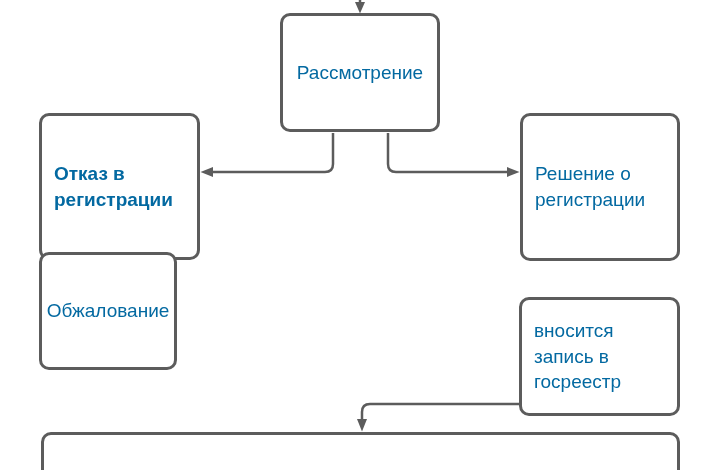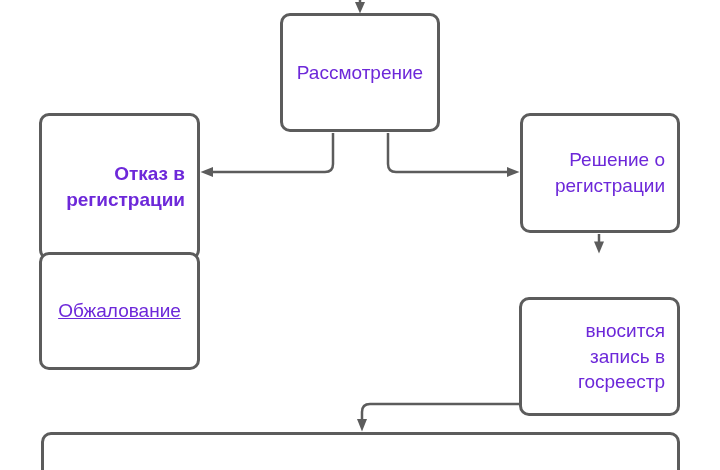--- a/index.html
+++ b/index.html
@@ -33,30 +33,30 @@
   }
   .node {
     position: absolute;
     box-sizing: border-box;
     background: #ffffff;
     border: 3px solid #5c5c5c;
     border-radius: 10px;
     display: flex;
     align-items: center;
     justify-content: center;
-    text-align: right;
+    text-align: left;
     padding: 0 12px;
     font-size: 19px;
     line-height: 1.35;
-    color: #6d28d9;
+    color: #0369a1;
   }
   #n-consideration { left: 280px; top: 13px;  width: 160px; height: 119px; }
   #n-refusal       { left: 39px;  top: 113px; width: 161px; height: 147px; font-weight: bold; }
-  #n-decision      { left: 520px; top: 113px; width: 160px; height: 120px; }
-  #n-appeal        { left: 39px;  top: 252px; width: 161px; height: 118px; text-decoration: underline; }
+  #n-decision      { left: 520px; top: 113px; width: 160px; height: 148px; }
+  #n-appeal        { left: 39px;  top: 252px; width: 138px; height: 118px; }
   #n-register      { left: 519px; top: 253px; width: 161px; height: 119px; margin-top: 44px; }
   #n-result        { left: 41px;  top: 432px; width: 639px; height: 70px;  }
 </style>
 </head>
 <body>
 
 <div class="canvas">
 
   <svg class="edges" viewBox="0 0 720 470" xmlns="http://www.w3.org/2000/svg">
 

